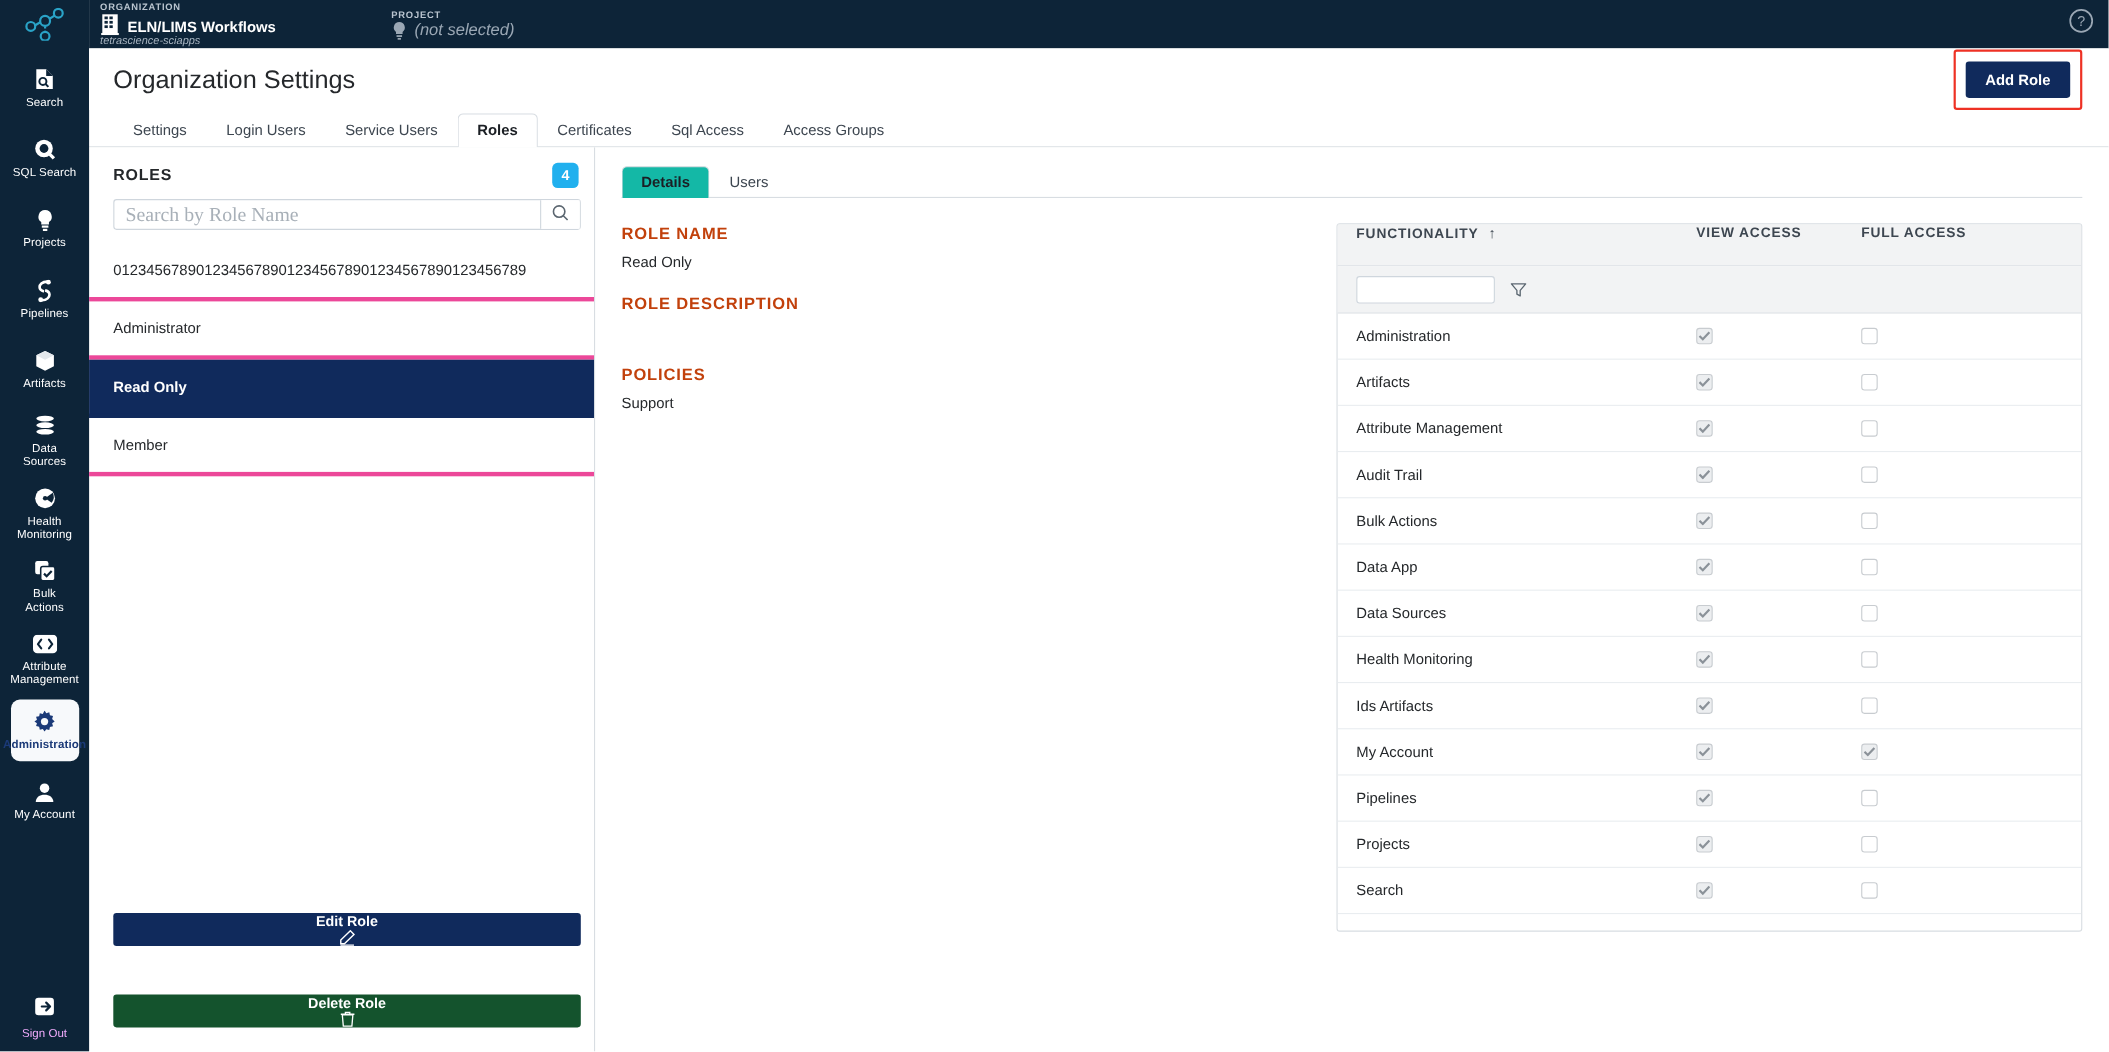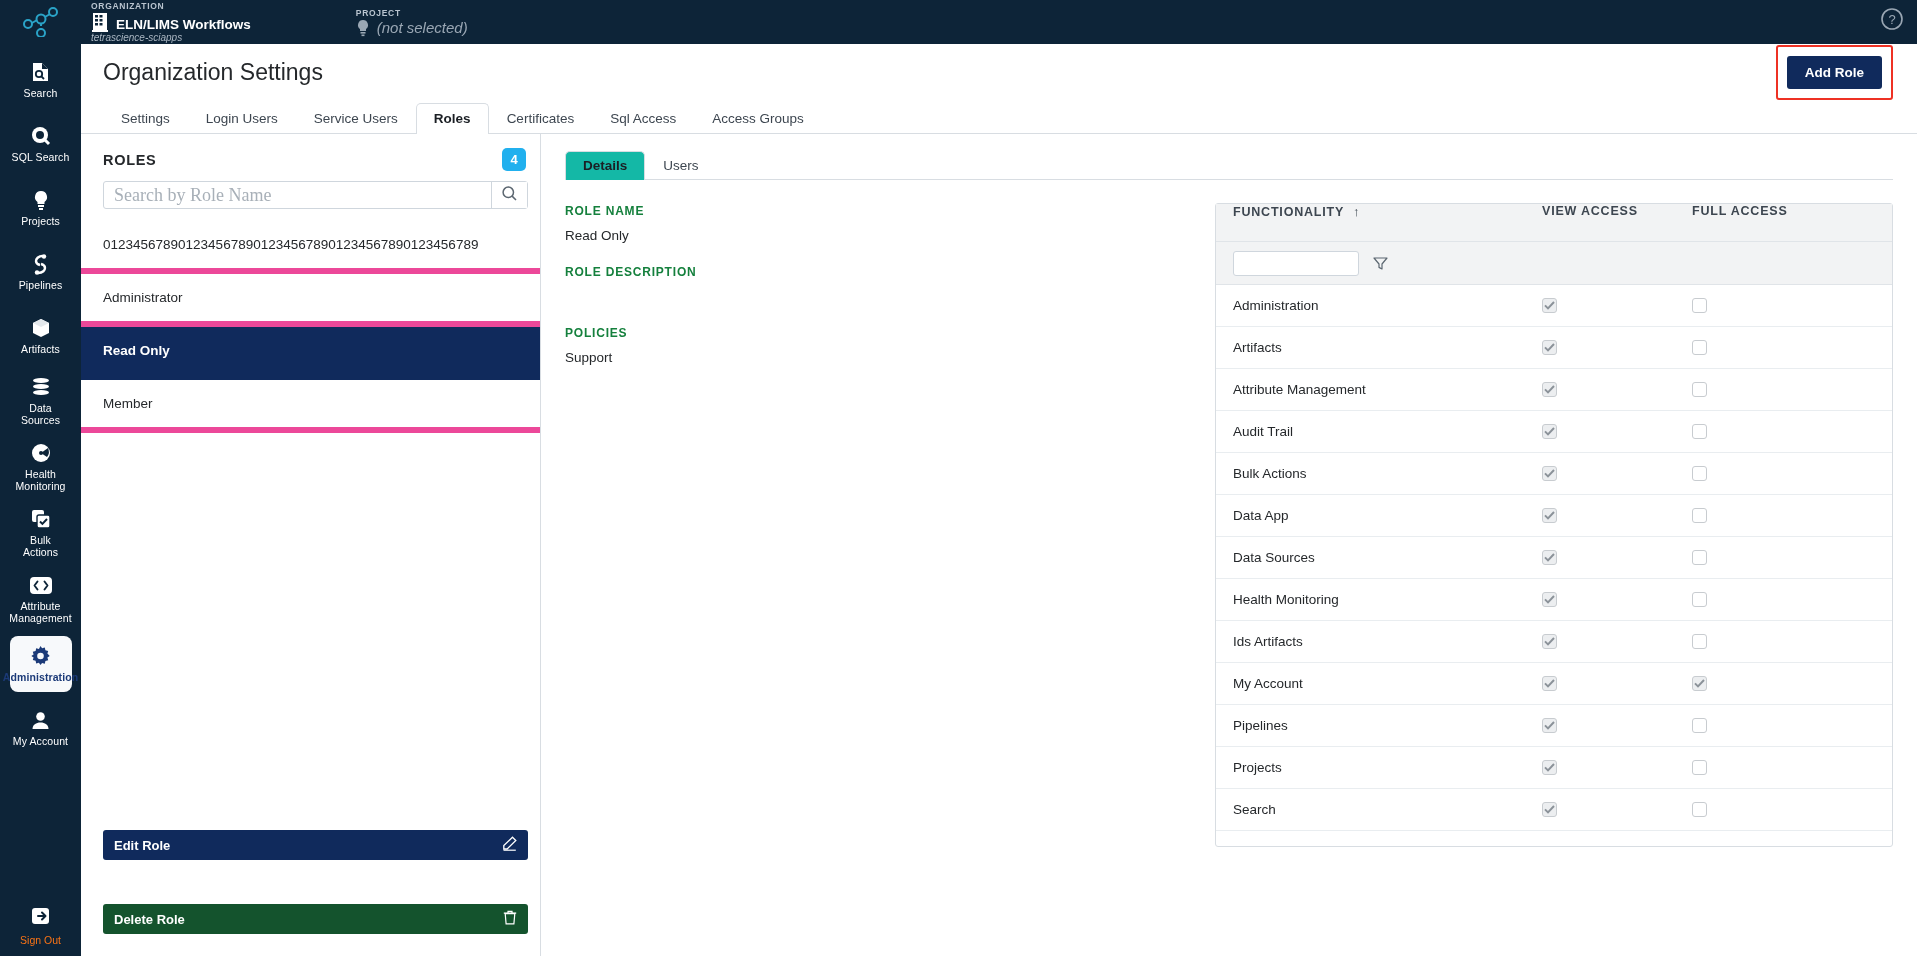--- a/index.html
+++ b/index.html
@@ -35,21 +35,21 @@
   }
   .rail-item .ricon { height: 22px; display:flex; align-items:center; justify-content:center; margin-bottom: 4px; }
   .rail-item .rlabel {
     font-size: 10.5px; line-height: 12px; text-align: center;
     letter-spacing: .1px; font-weight: 400;
   }
   .rail-item.active { background: #f7f9fb; color: #1b3a78; }
   .rail-item.active .rlabel { color: #1b3a78; font-weight: 600; }
   .rail-signout {
     position: absolute; bottom: 10px; left: 0; width: 81px;
-    display: flex; flex-direction: column; align-items: center; color: #f97316;
+    display: flex; flex-direction: column; align-items: center; color: #f0abfc;
     cursor: pointer;
   }
   .rail-signout .rlabel { font-size: 10.5px; margin-top: 4px; }
 
   
   .right { flex: 1; display: flex; flex-direction: column; min-width: 0; }
 
   
   .topbar {
     height: 44px; background: #0d2438; color: #fff;
@@ -125,52 +125,52 @@
     color: #be185d; font-family: Liberation Serif, serif; background: transparent;
   }
   .search-input::placeholder { color: #a8b0b8; }
   .search-btn {
     width: 36px; border: none; border-left: 1px solid #cfd6dd; background: #fff;
     cursor: pointer; display:flex; align-items:center; justify-content:center;
   }
   .role-list { margin-top: 12px; display: flex; flex-direction: column; flex: 1; min-height: 0; }
   .role-item {
     height: 53px; display: flex; align-items: center; padding: 0 10px 0 22px;
-    font-size: 13.5px; color: #25282b; border-bottom: 6px solid #ec4899;
+    font-size: 13.5px; color: #25282b; border-bottom: 4px solid #ec4899;
     cursor: pointer; white-space: nowrap; overflow: hidden;
   }
   .role-item.selected { background: #102a5c; color: #fff; font-weight: 700; border-bottom-color: #102a5c; }
   .role-item.numeric { font-size: 13.5px; }
 
   .actions-block { margin-top: auto; padding: 0 12px 22px 22px; }
   .actions-title { font-size: 14.5px; font-weight: 700; letter-spacing: .7px; color: #25282b; padding: 10px 0 9px 0; border-bottom: 1px solid #e4e8ec; }
   .act-btn {
     display: flex; align-items: center; justify-content: space-between;
     height: 30px; border-radius: 3px; margin-top: 11px; padding: 0 11px;
     color: #fff; font-size: 13px; font-weight: 700; cursor: pointer; border: none;
-    width: 100%; font-family: "Liberation Sans", sans-serif;
+    width: 100%; font-family: "Liberation Sans", sans-serif; flex-direction: column;
   }
   .act-edit { background: #102a5c; }
   .act-delete { background: #14532d; margin-top: 44px; }
 
   
   .details-panel { flex: 1; display: flex; flex-direction: column; min-width: 0; padding-left: 24px; }
   .subtabs {
     display: flex; align-items: flex-end; height: 32px; border-bottom: 1px solid #d8dde2;
     margin-top: 14px; margin-right: 24px;
   }
   .subtab {
     font-size: 13.5px; color: #3d4650; padding: 6px 17px 7px 17px; cursor:pointer;
     border: 1px solid transparent; border-bottom: none; position: relative; top: 1px;
   }
   .subtab.active { background:#14b8a6; border-color:#d8dde2; border-radius: 5px 5px 0 0; font-weight: 700; color:#1b1f24; }
 
   .details-body { flex: 1; display: flex; min-height: 0; }
   .details-left { width: 650px; flex: 0 0 650px; padding-top: 24px; }
-  .fld-label { font-size: 12px; font-weight: 700; letter-spacing: .8px; color: #15803d; margin-bottom: 10px; }
+  .fld-label { font-size: 15px; font-weight: 700; letter-spacing: .8px; color: #c2410c; margin-bottom: 10px; }
   .fld-value { font-size: 13.5px; color: #25282b; margin-bottom: 22px; }
   .fld-empty { height: 15px; margin-bottom: 22px; }
 
   
   .func-wrap {
     flex: 1; margin: 23px 24px 0 0; border: 1px solid #d8dde2; border-radius: 3px;
     display: flex; flex-direction: column; min-width: 0; max-height: 644px; background:#fff;
   }
   .func-head {
     display: flex; background: #f2f3f4; height: 38px; align-items: flex-start;

